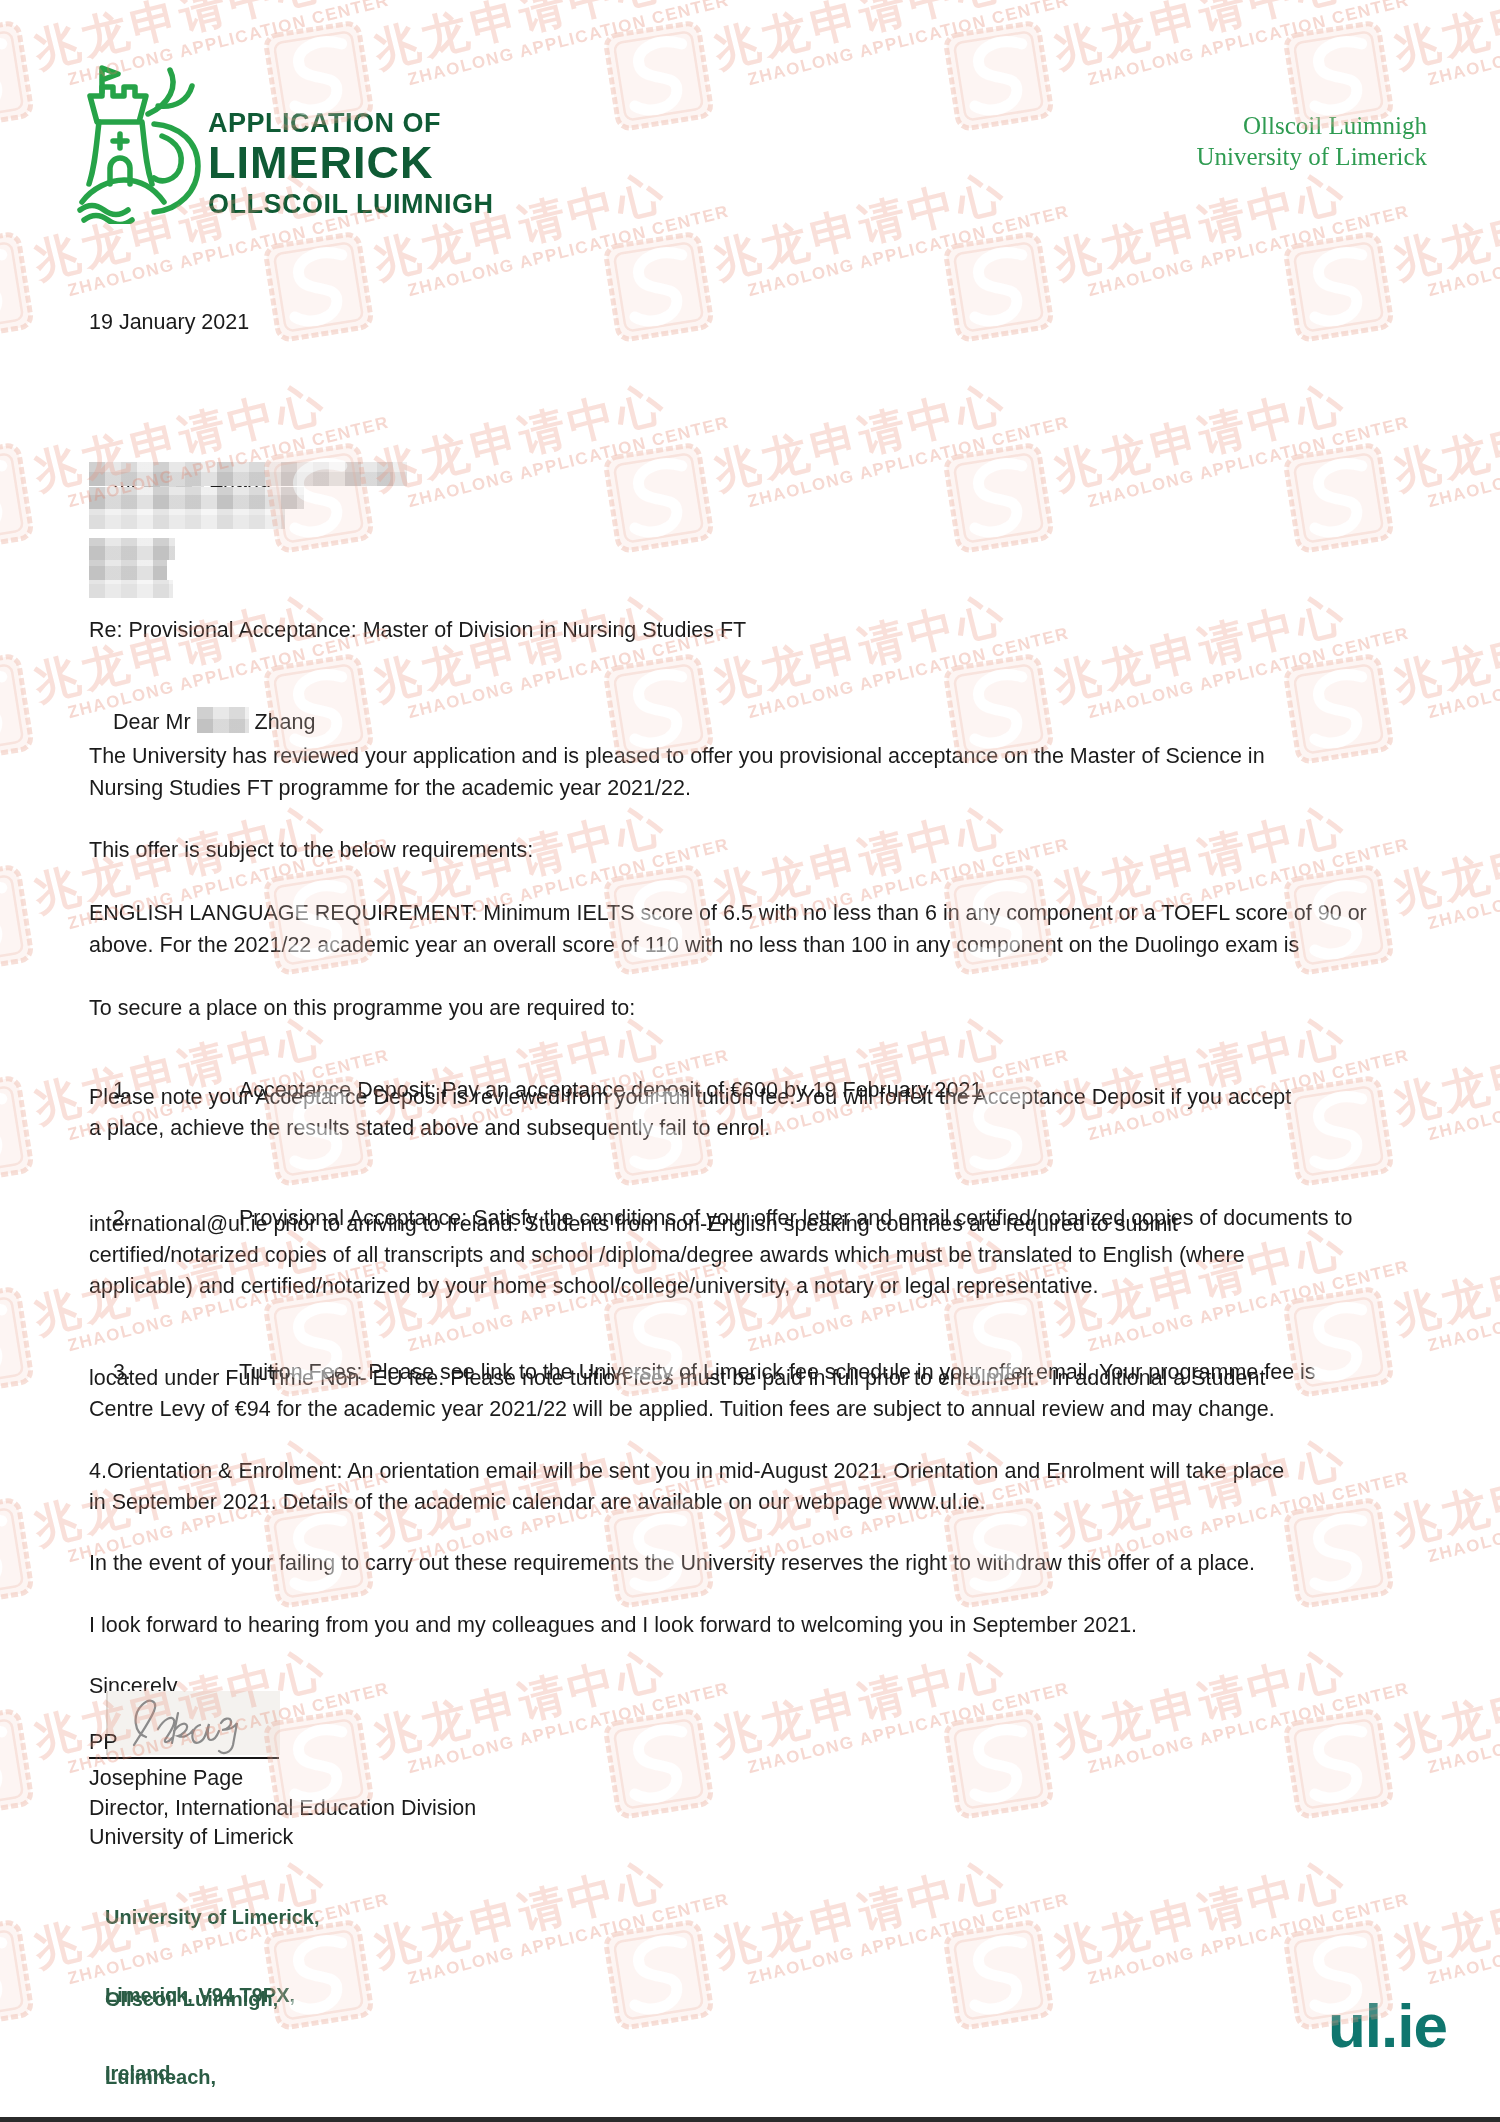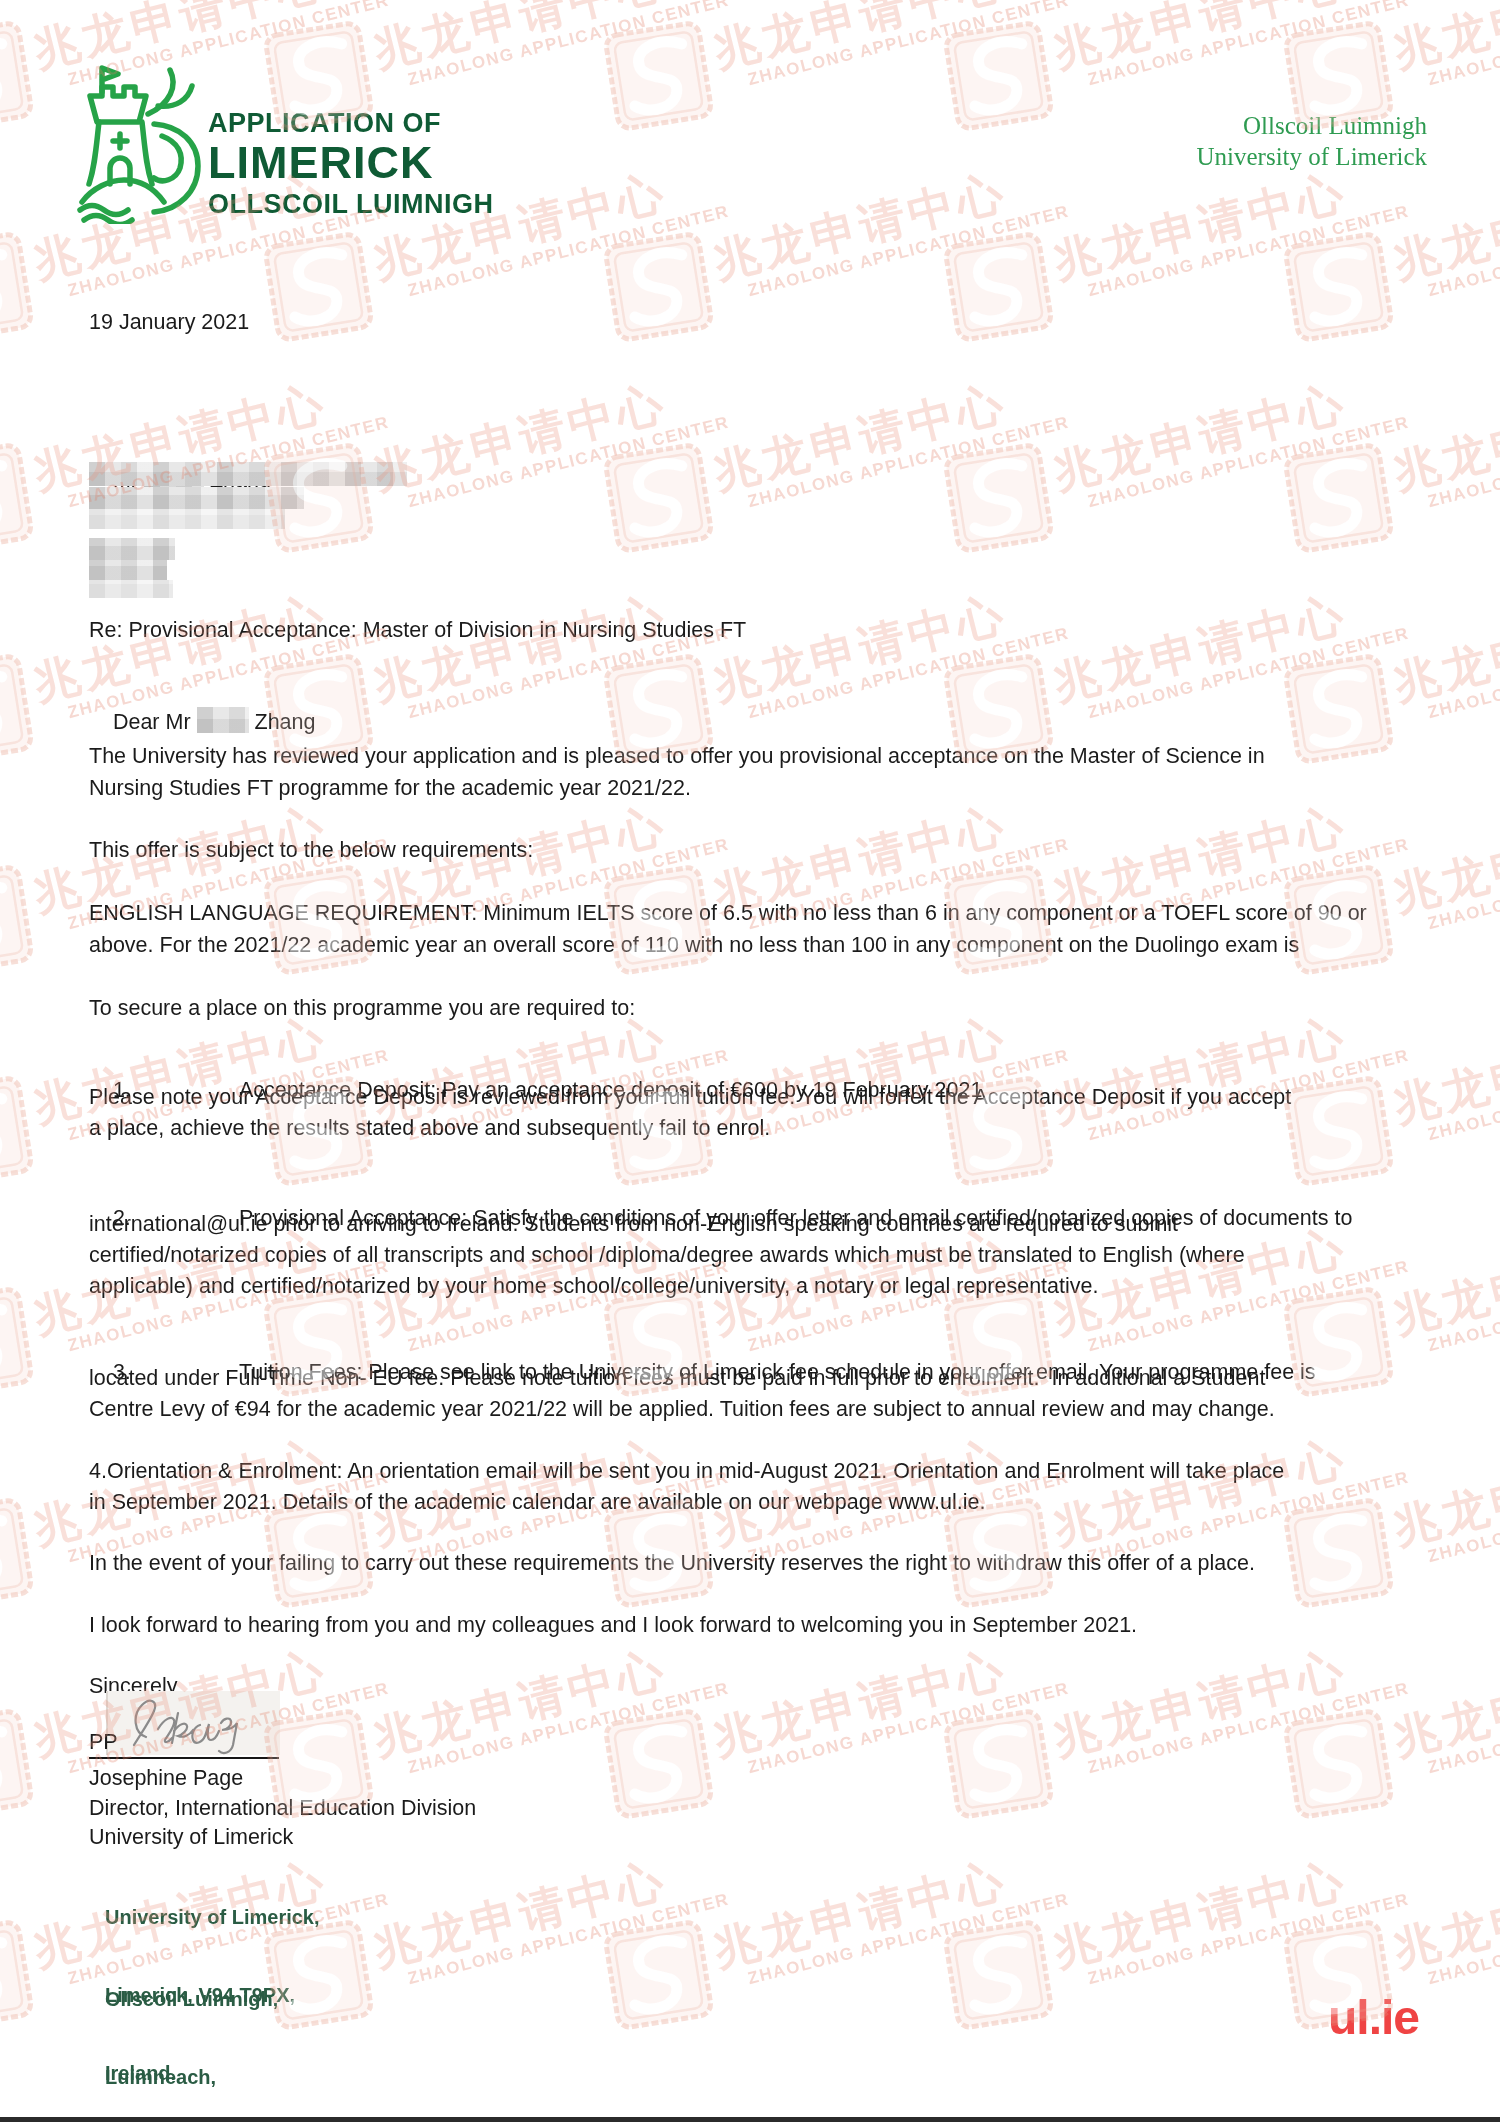--- a/index.html
+++ b/index.html
@@ -40,22 +40,22 @@
       repeating-linear-gradient(90deg, #cecece 0 16px, #e7e7e7 16px 32px, #d8d8d8 32px 48px, #efefef 48px 64px);
   }
   .mosaic-abs.light{opacity:.55;}
   
   .sig-box{position:absolute; left:106px; top:1691px; width:172px; height:64px; z-index:1;
            background:#f4f2ef; border-left:2px solid #ddd9d4;}
   .sig-underline{position:absolute; left:89px; top:1757px; width:190px; border-top:2.5px solid #161616; z-index:1;}
   
   .addr{position:absolute; left:105px; z-index:1; color:#2a5c44; font-weight:bold;
         font-size:20px; line-height:26px; white-space:pre;}
-  .site{position:absolute; left:1328px; top:1990px; z-index:1; color:#ef4444;
-        font-size:48px; font-weight:bold; letter-spacing:-1px;}
+  .site{position:absolute; left:1328px; top:1990px; z-index:1; color:#0f766e;
+        font-size:62px; font-weight:bold; letter-spacing:-1px;}
   .bottom-bar{position:absolute; left:0; bottom:0; width:100%; height:5px; background:#2b2b2b; z-index:4;}
 </style>
 </head>
 <body>
 
 <div class="page">
 
   <div class="wm-layer">
       <div class="wm-unit" style="left: -70px; top: 38px;">
     <div class="wm-stamp">

